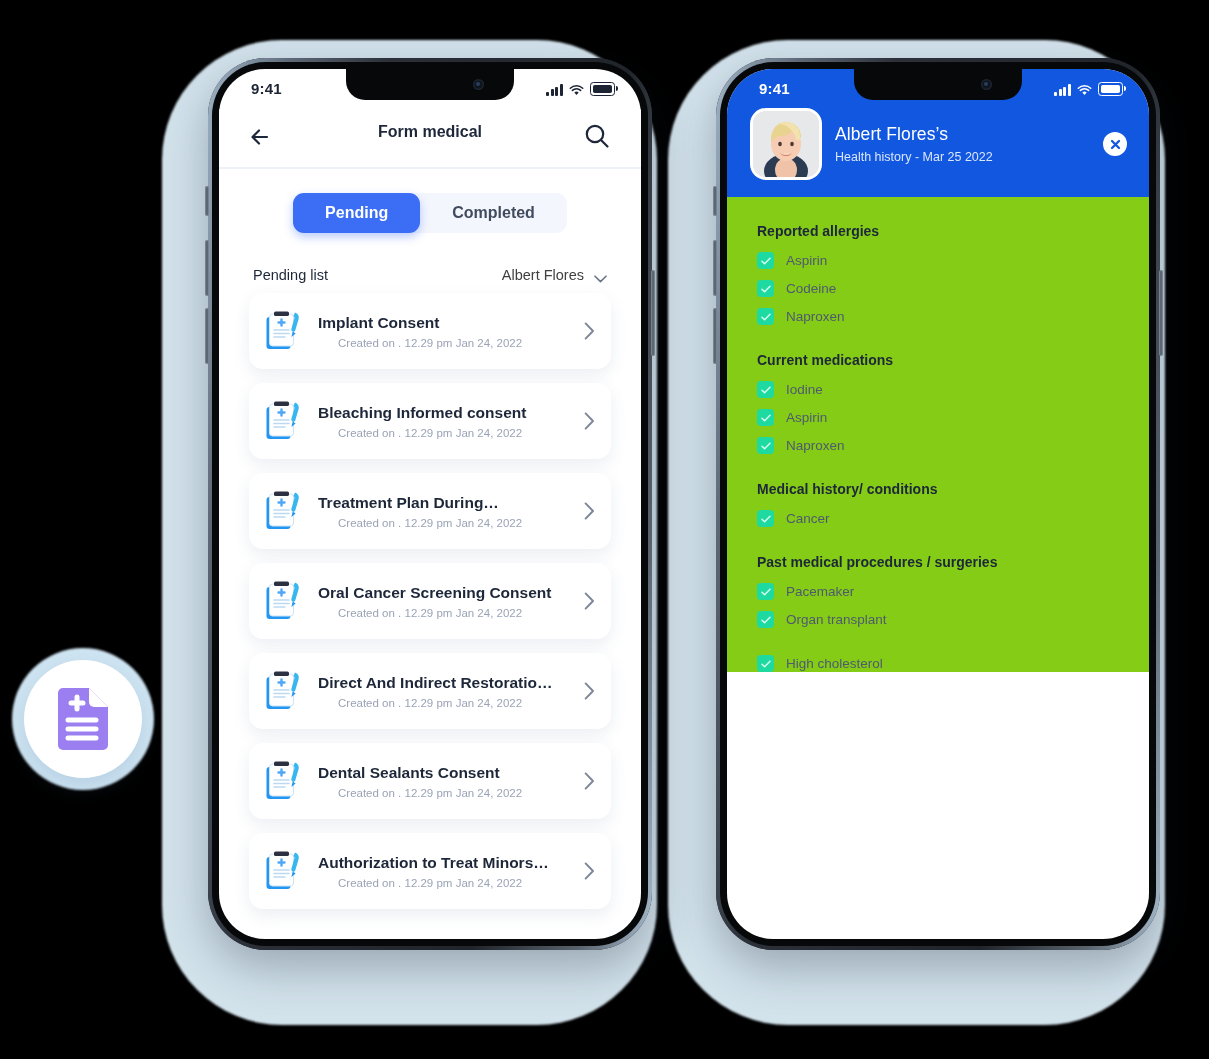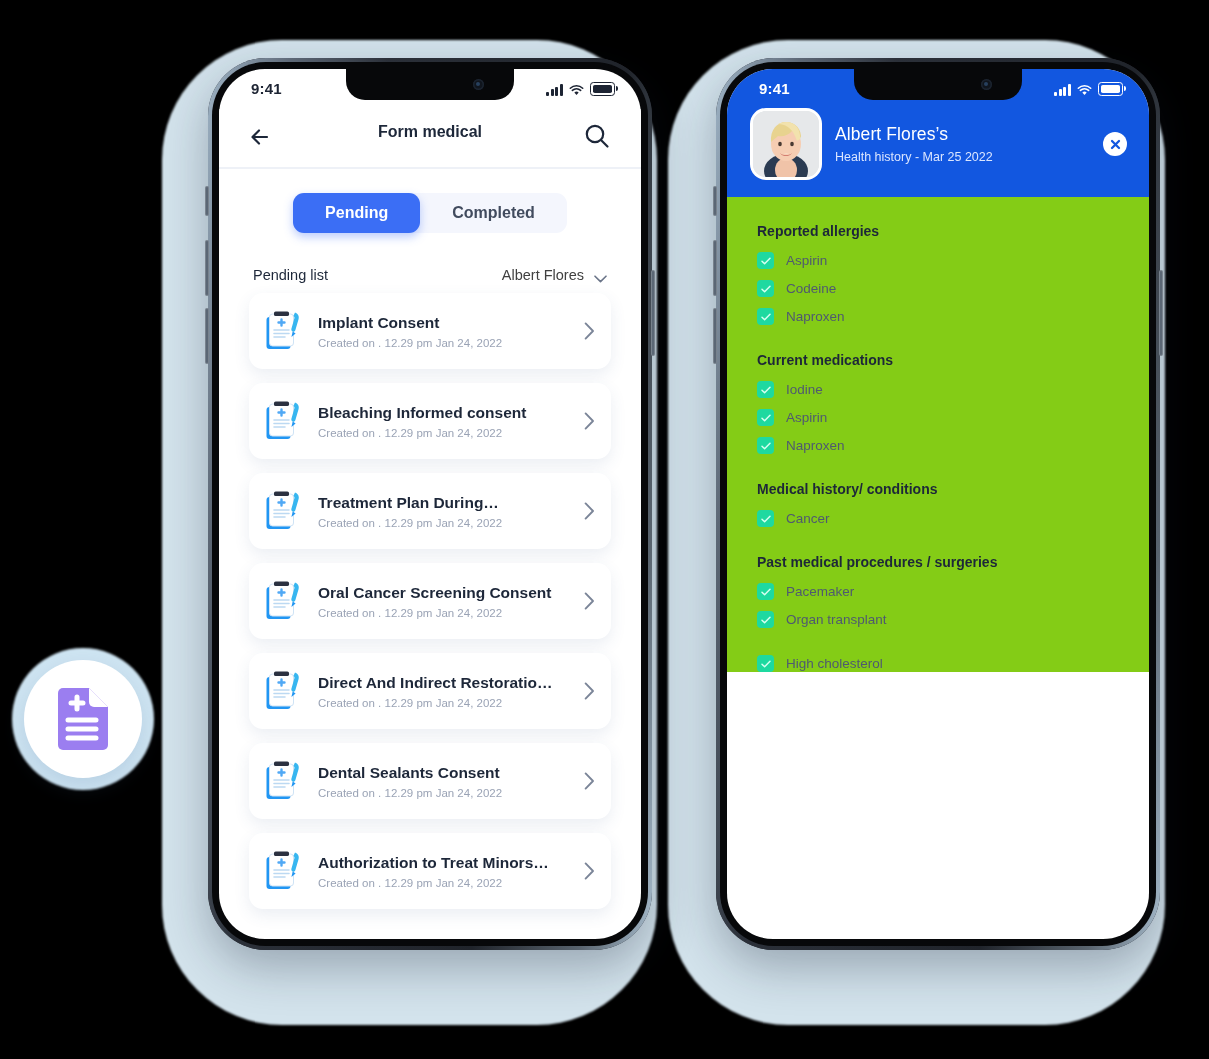--- a/index.html
+++ b/index.html
@@ -68,21 +68,21 @@
 
   .listhead{display:flex;align-items:center;justify-content:space-between;margin:34px 34px 6px 34px;}
   .listhead .lh-l{font-size:14.5px;font-weight:400;color:#1d2739;}
   .listhead .lh-r{display:flex;align-items:flex-end;gap:10px;font-size:14.5px;color:#404040;cursor:pointer;}
 
   .cards{padding:4px 30px 0 30px;}
   .card{display:flex;align-items:center;gap:15px;background:#fff;border-radius:14px;
         padding:17px 16px;margin-bottom:14px;box-shadow:0 6px 16px rgba(61,84,140,.10);cursor:pointer;}
   .card .txt{flex:1;min-width:0;}
   .card .t1{font-size:15.5px;font-weight:700;color:#1d2739;white-space:nowrap;overflow:hidden;text-overflow:ellipsis;line-height:1.25;}
-  .card .t2{font-size:11.5px;color:#9aa3b5;margin-top:5px;}
+  .card .t2{font-size:11.5px;color:#9aa3b5;margin-top:5px;margin-left:20px;}
   .chev{flex:0 0 auto;color:#7b8598;}
 
   
   .rp-head{background:#1257e0;padding:0 0 20px 0;position:relative;}
   .rp-row{display:flex;align-items:center;padding:2px 22px 0 26px;gap:16px;}
   .avatar{width:66px;height:66px;border-radius:13px;flex:0 0 auto;overflow:hidden;
           box-shadow:0 0 0 3px #fff;background:#dfe3e6;}
   .rp-name{font-size:17.5px;font-weight:400;color:#fff;letter-spacing:.1px;}
   .rp-sub{font-size:12.5px;color:#dbe6ff;margin-top:5px;}
   .closebtn{margin-left:auto;width:24px;height:24px;border-radius:50%;background:#fff;

